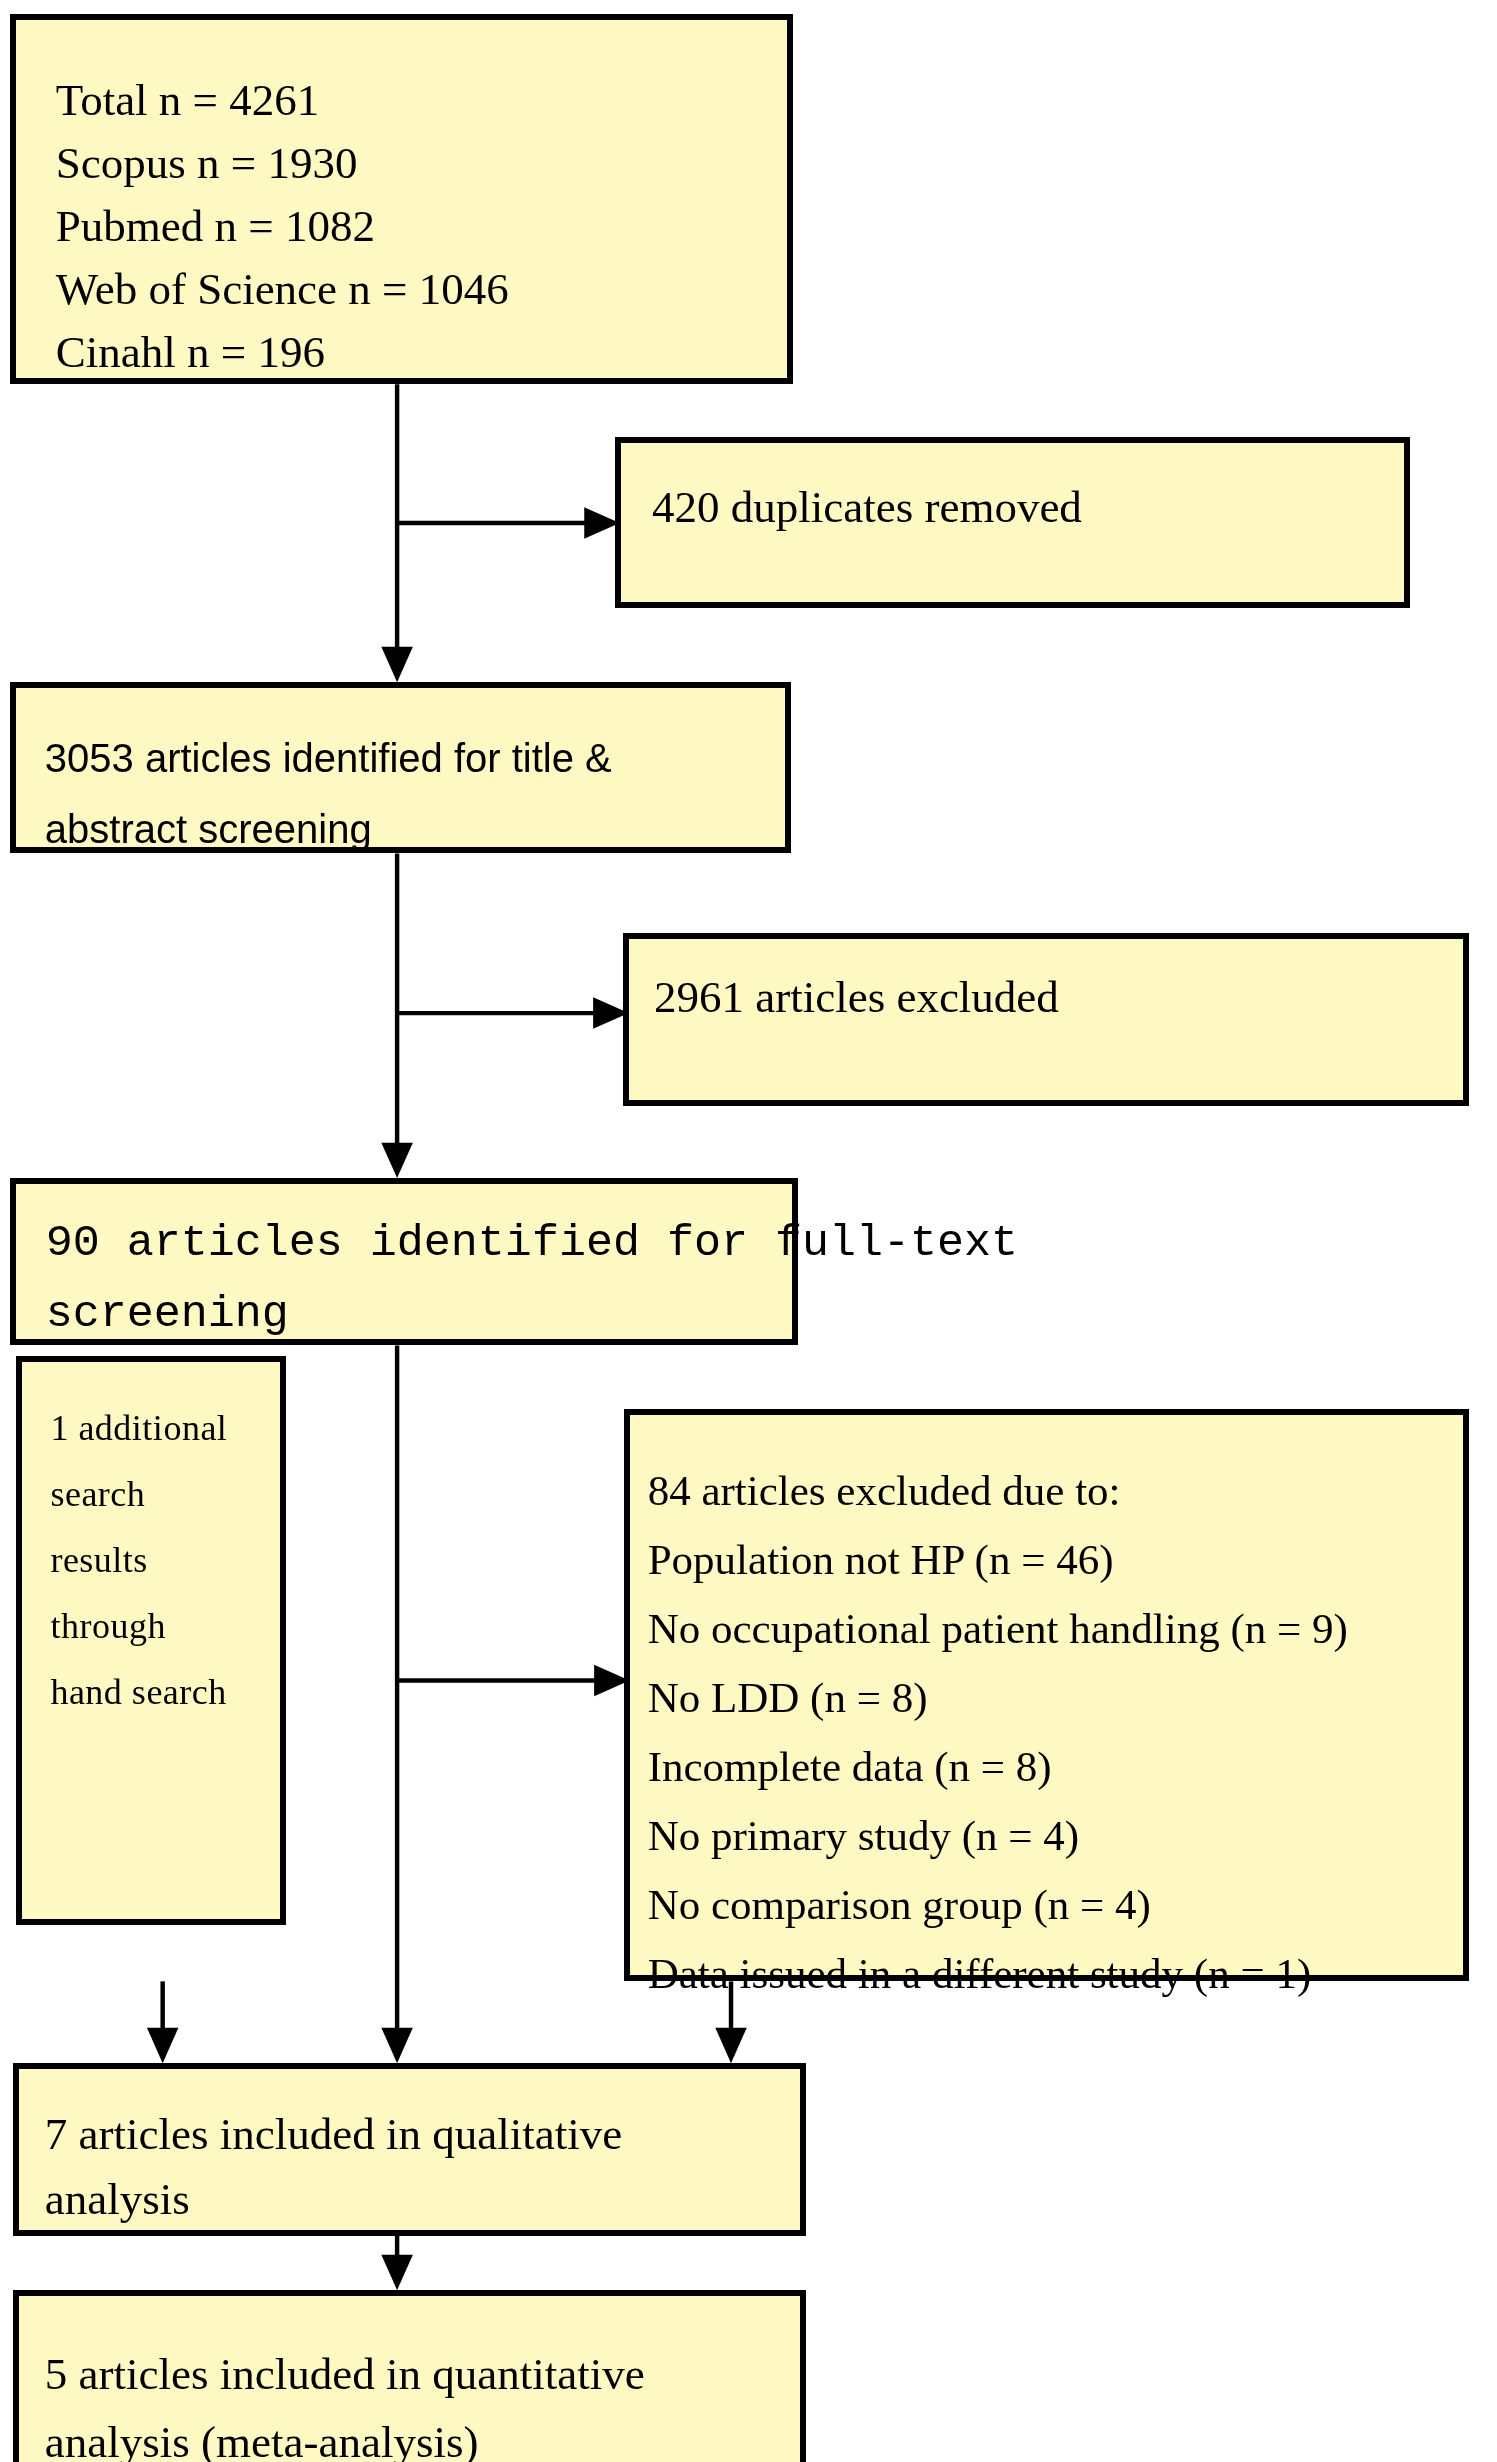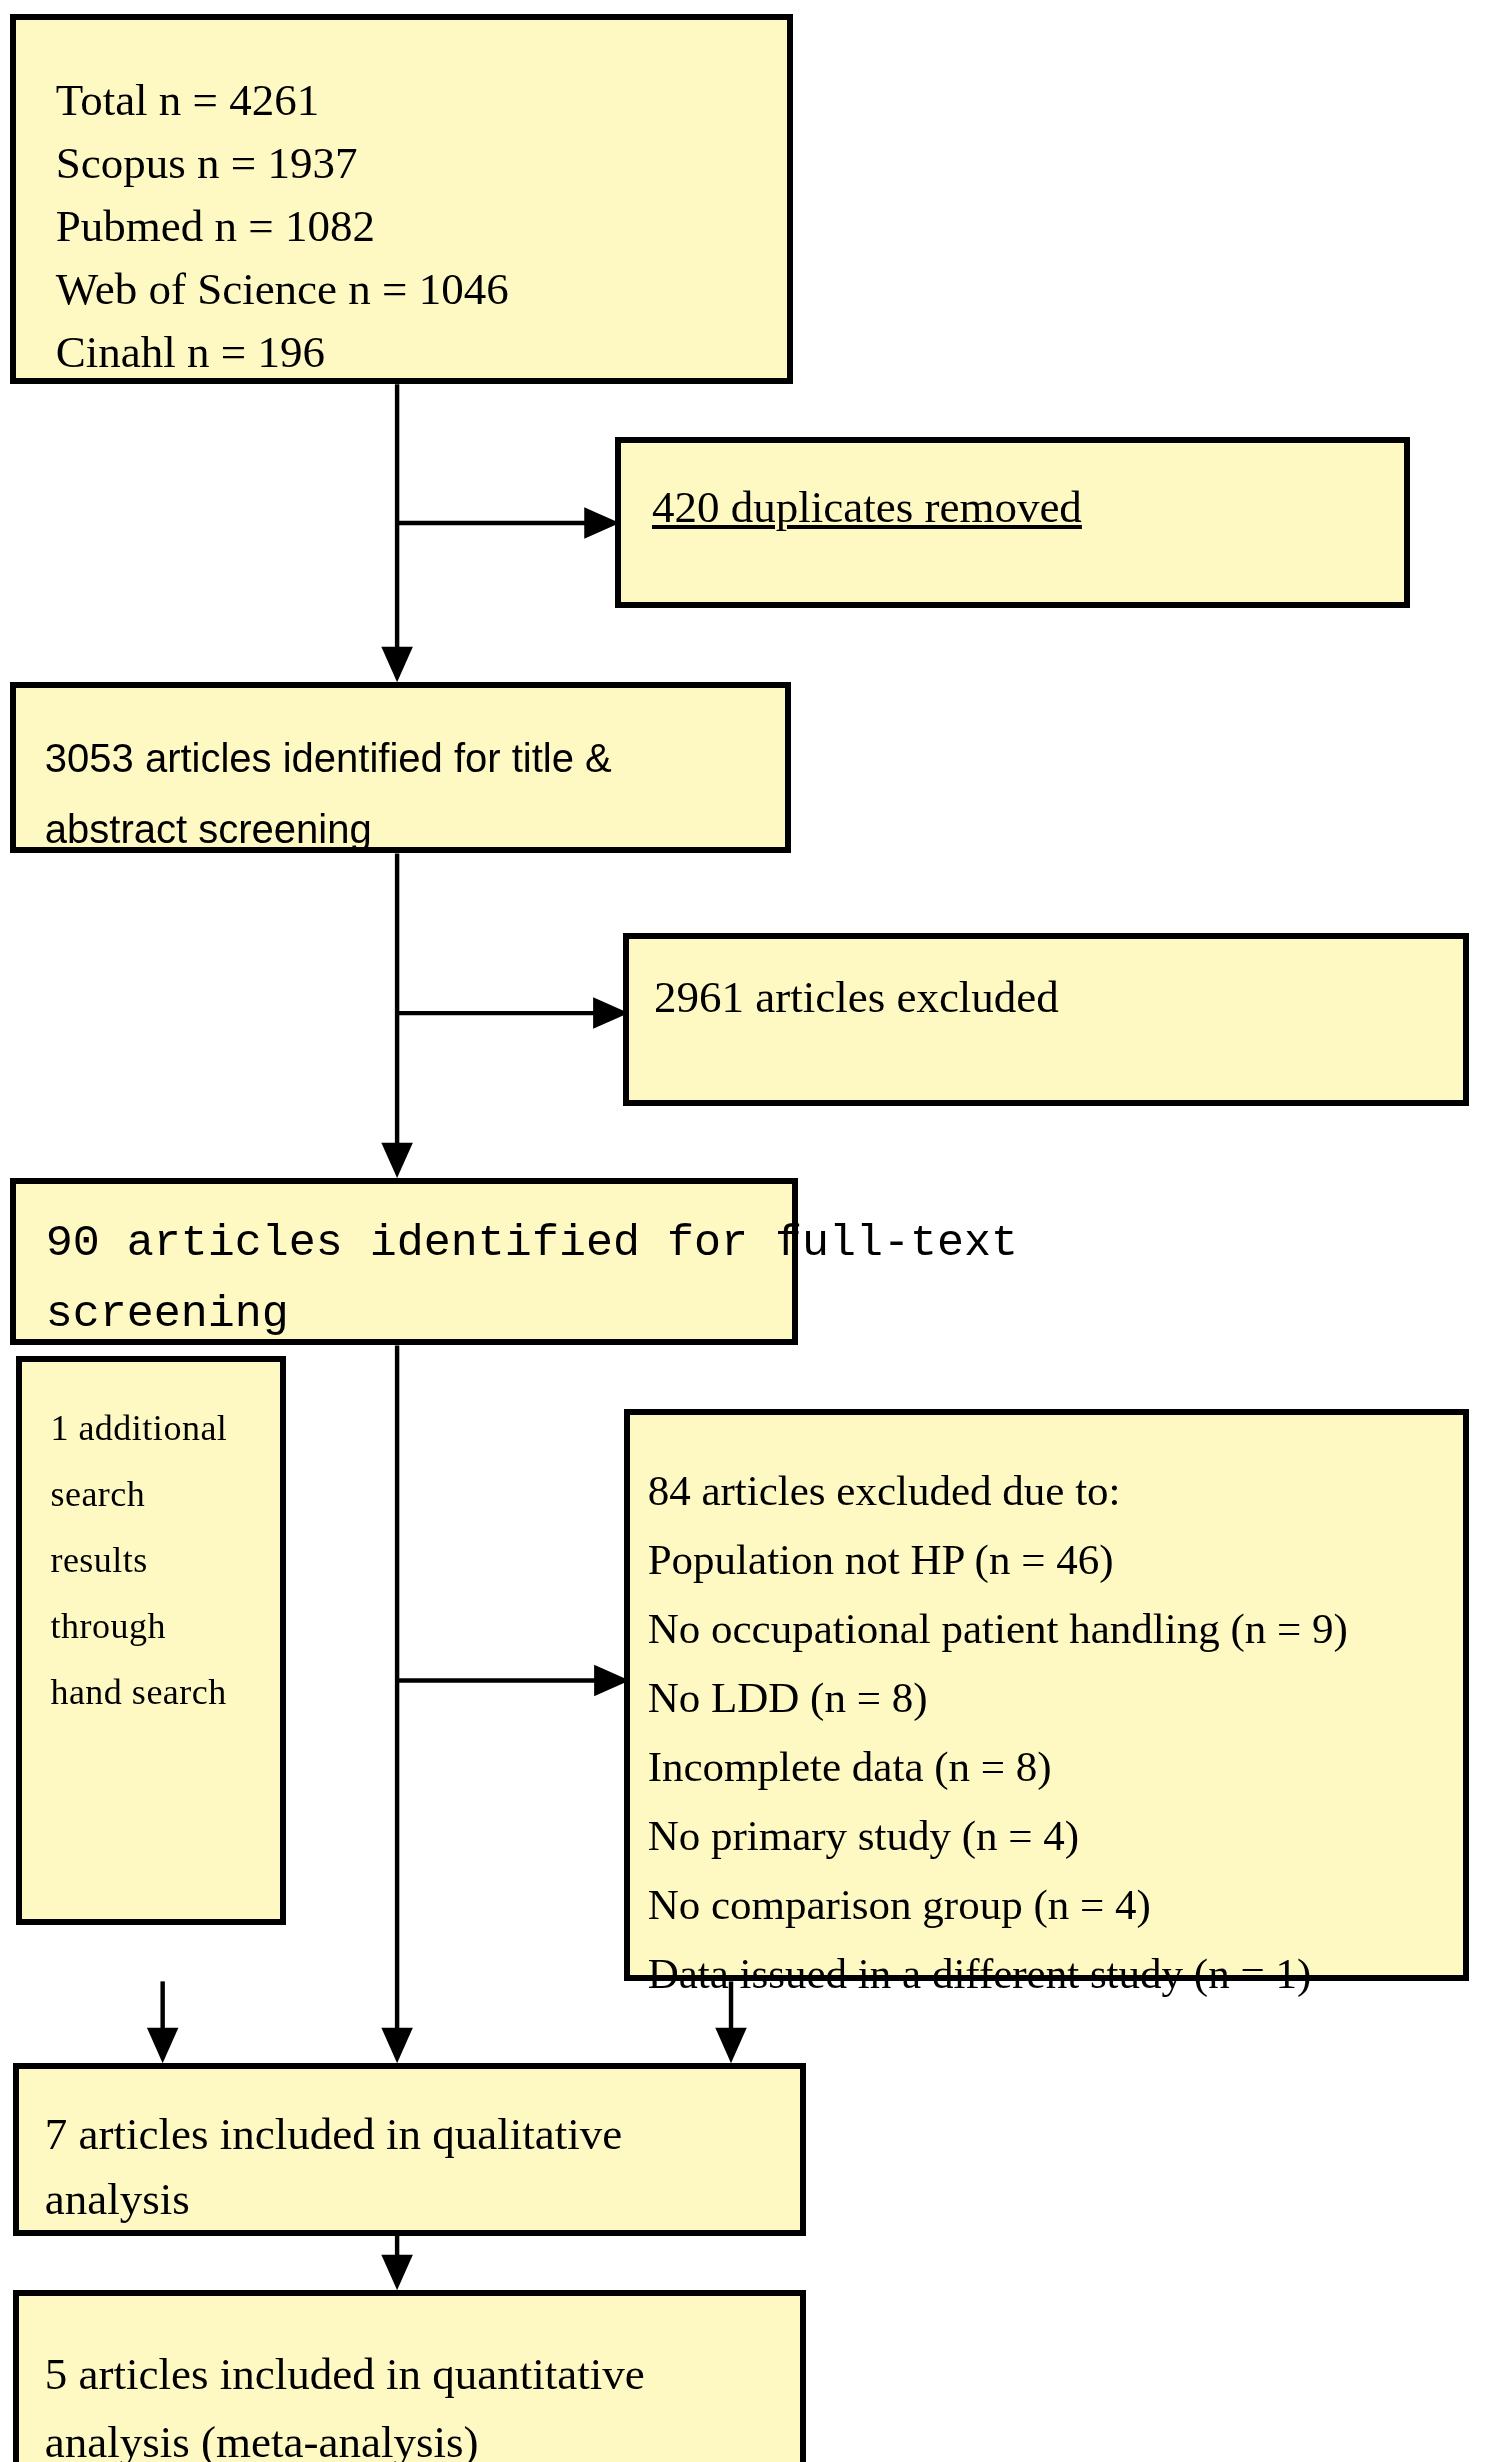--- a/index.html
+++ b/index.html
@@ -37,21 +37,21 @@
   .node .line {
     white-space: nowrap;
   }
   .serif { font-family: "Liberation Serif", "DejaVu Serif", serif; }
   .sans  { font-family: "Liberation Sans", "DejaVu Sans", sans-serif; }
 
   
   #node-sources       { left: 9.8px;   top: 13.8px;   width: 783px; height: 370px;
                         padding: 49px 19.7px 0 40px; font-size: 45px; line-height: 63px; }
   #node-duplicates    { left: 615px; top: 437px;  width: 795px; height: 171px;
-                        padding: 31px 19.7px 0 31px;  font-size: 45px; line-height: 66px; text-decoration: underline; }
+                        padding: 31px 19.7px 0 31px;  font-size: 45px; line-height: 66px; }
   #node-title-abstract{ left: 9.8px;   top: 682px; width: 781px; height: 171px;
                         padding: 35px 19.7px 0 29px;  font-size: 40px; line-height: 71px; }
   #node-excluded-title{ left: 623px; top: 933px; width: 846px; height: 173px;
                         padding: 24.6px 19.7px 0 25px;  font-size: 45px; line-height: 66px; }
   #node-fulltext      { left: 9.8px;   top: 1178px; width: 788px; height: 167px;
                         padding: 24px 19.7px 0 30px;  font-size: 45px; line-height: 71px; font-family: Liberation Mono, monospace; }
   #node-handsearch    { left: 15.8px;   top: 1356px; width: 270px;  height: 569px;
                         padding: 33px 9.8px 0 28.6px;  font-size: 36px; line-height: 66px; letter-spacing: 0.5px; }
   #node-excluded-full { left: 624px; top: 1409px; width: 845px; height: 572px;
                         padding: 41px 9.8px 0 17.7px;  font-size: 43px; line-height: 69px; }
@@ -110,21 +110,21 @@
 
       <g>
         <line x1="806" y1="4540" x2="806" y2="4585"></line>
         <polygon points="774,4578 838,4578 806,4650" stroke="none"></polygon>
       </g>
     </g>
   </svg>
 
   <div class="node serif" id="node-sources">
     <div class="line">Total n = 4261</div>
-    <div class="line">Scopus n = 1937</div>
+    <div class="line">Scopus n = 1930</div>
     <div class="line">Pubmed n = 1082</div>
     <div class="line">Web of Science n = 1046</div>
     <div class="line">Cinahl n = 196</div>
   </div>
 
   <div class="node serif" id="node-duplicates">
     <div class="line">420 duplicates removed</div>
   </div>
 
   <div class="node sans" id="node-title-abstract">

